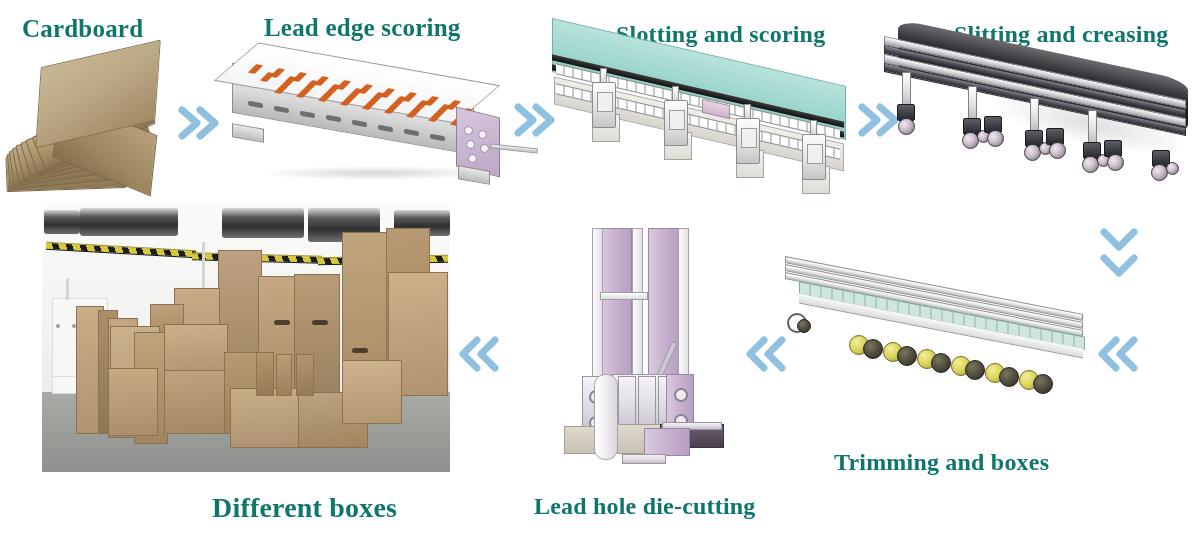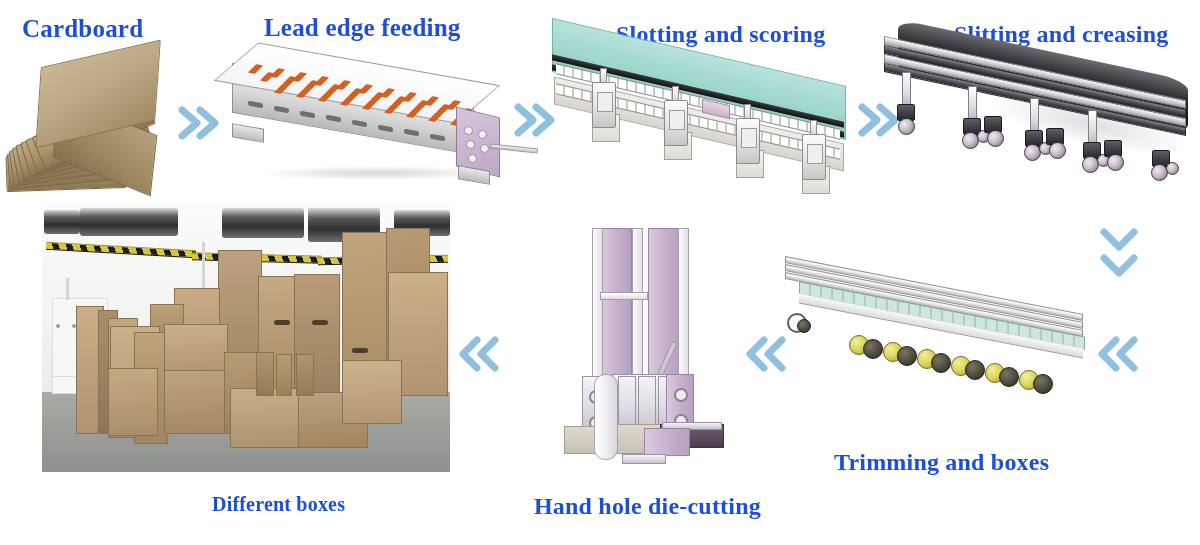--- a/index.html
+++ b/index.html
@@ -12,21 +12,21 @@
     width: 1200px;
     height: 545px;
     background: #ffffff;
     overflow: hidden;
     font-family: "Liberation Serif", "DejaVu Serif", serif;
   }
   .label {
     position: absolute;
     font-family: "Liberation Serif", "DejaVu Serif", serif;
     font-weight: bold;
-    color: #1d4ed8;
+    color: #0f766e;
     white-space: nowrap;
     letter-spacing: 0.2px;
     line-height: 1;
   }
   .stage { position: absolute; }
   .arrow { position: absolute; }
   .arrow svg { display: block; }
 
   
   .cb-wrap { position:absolute; left:4px; top:48px; width:176px; height:148px; }
@@ -297,21 +297,21 @@
   .ph-panel { position:absolute; background:#f7f7f5; border:1px solid #dcdcd8; }
   .ph-dot { position:absolute; width:4px; height:4px; border-radius:50%; background:#9c9c98; }
 </style>
 </head>
 <body>
 
 <div id="page">
 
   <div class="label" style="left:22px; top:16px; font-size:25px;">Cardboard</div>
 
-  <div class="label" style="left:264px; top:15px; font-size:25px;">Lead edge feeding</div>
+  <div class="label" style="left:264px; top:15px; font-size:25px;">Lead edge scoring</div>
 
   <div class="label" style="left:616px; top:22px; font-size:24px;">Slotting and scoring</div>
 
   <div class="label" style="left:954px; top:22px; font-size:24px;">Slitting and creasing</div>
 
   <div class="stage cb-wrap">
     <div class="cb-sheet" style="left:2px;  top:104px; transform:rotate(-2deg);"></div>
     <div class="cb-sheet" style="left:4px;  top:95px;  transform:rotate(-5deg);"></div>
     <div class="cb-sheet" style="left:6px;  top:86px;  transform:rotate(-8deg);"></div>
     <div class="cb-sheet" style="left:9px;  top:77px;  transform:rotate(-11deg);"></div>
@@ -468,23 +468,23 @@
 
   <div class="arrow" style="left:1096px; top:224px;">
     <svg width="46" height="72" viewBox="0 0 46 72" aria-hidden="true">
       <path d="M8 8 L23 23 L38 8" fill="none" stroke="#8fc0e0" stroke-width="7" stroke-linecap="round" stroke-linejoin="round"></path>
       <path d="M8 34 L23 49 L38 34" fill="none" stroke="#8fc0e0" stroke-width="7" stroke-linecap="round" stroke-linejoin="round"></path>
     </svg>
   </div>
 
   <div class="label" style="left:834px; top:450px; font-size:24px;">Trimming and boxes</div>
 
-  <div class="label" style="left:534px; top:494px; font-size:24px;">Hand hole die-cutting</div>
-
-  <div class="label" style="left:212px; top:494px; font-size:20px;">Different boxes</div>
+  <div class="label" style="left:534px; top:494px; font-size:24px;">Lead hole die-cutting</div>
+
+  <div class="label" style="left:212px; top:494px; font-size:28px;">Different boxes</div>
 
   <div class="arrow" style="left:1094px; top:330px;">
     <svg width="48" height="48" viewBox="0 0 48 48" aria-hidden="true">
       <path d="M22 10 L8 24 L22 38" fill="none" stroke="#8fc0e0" stroke-width="7" stroke-linecap="round" stroke-linejoin="round"></path>
       <path d="M40 10 L26 24 L40 38" fill="none" stroke="#8fc0e0" stroke-width="7" stroke-linecap="round" stroke-linejoin="round"></path>
     </svg>
   </div>
 
   <div class="stage trim">
     <div class="trim-rail" style="top:2px;"></div>

